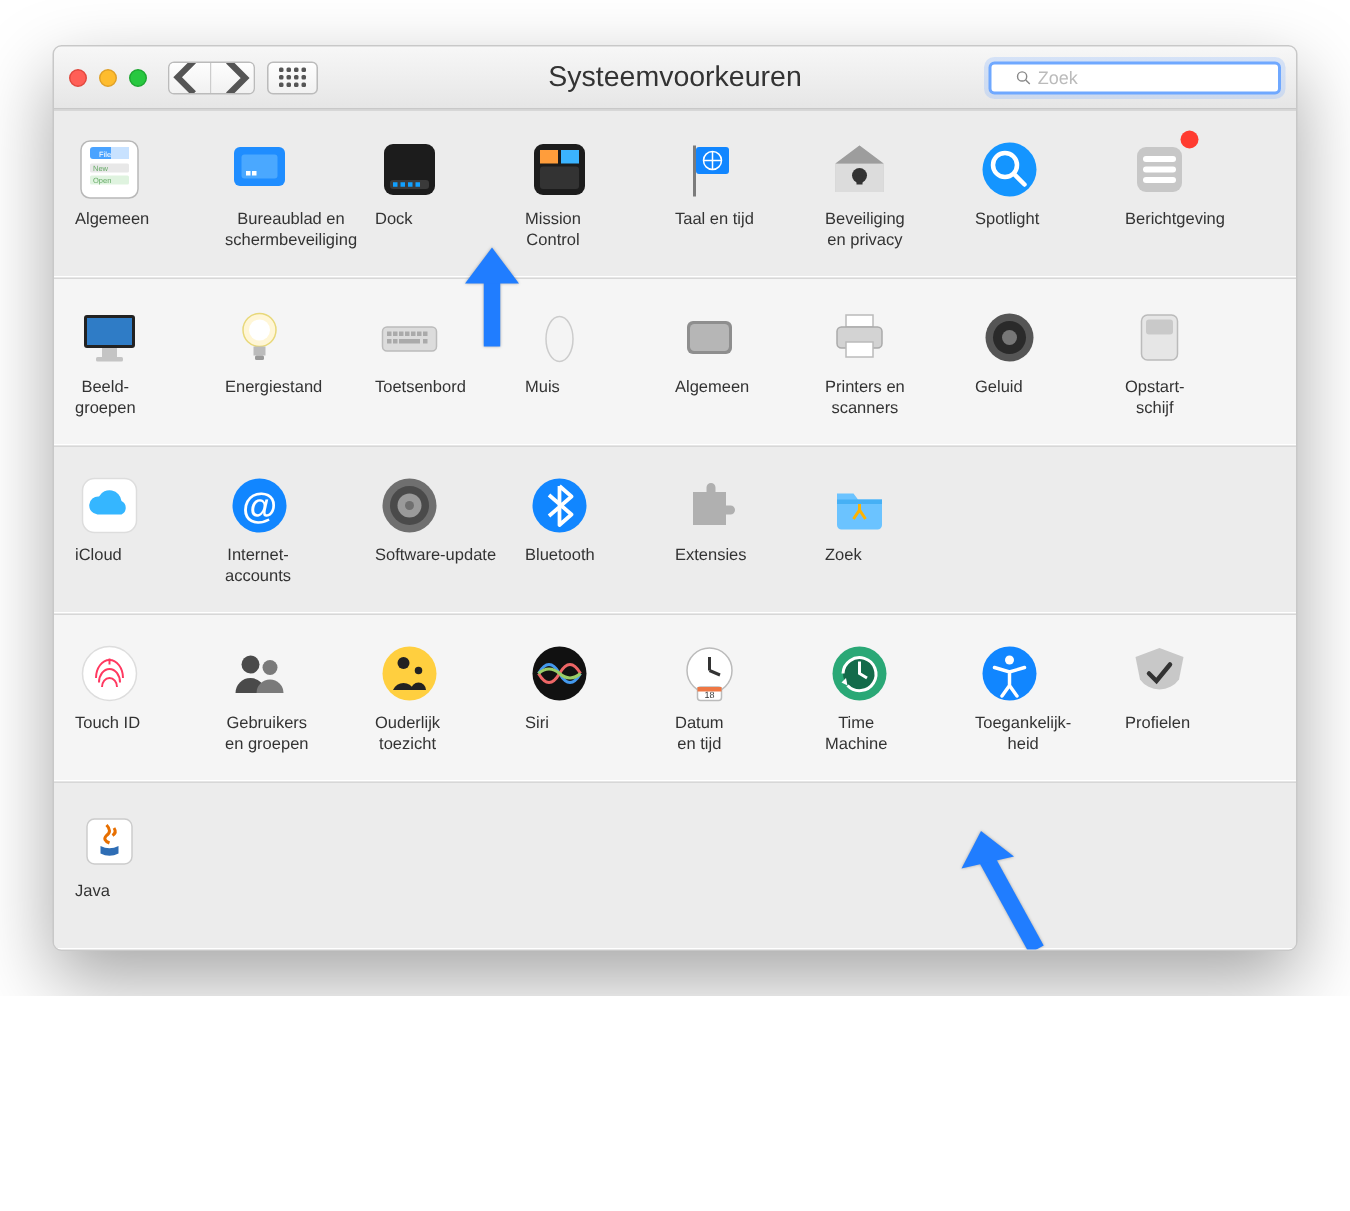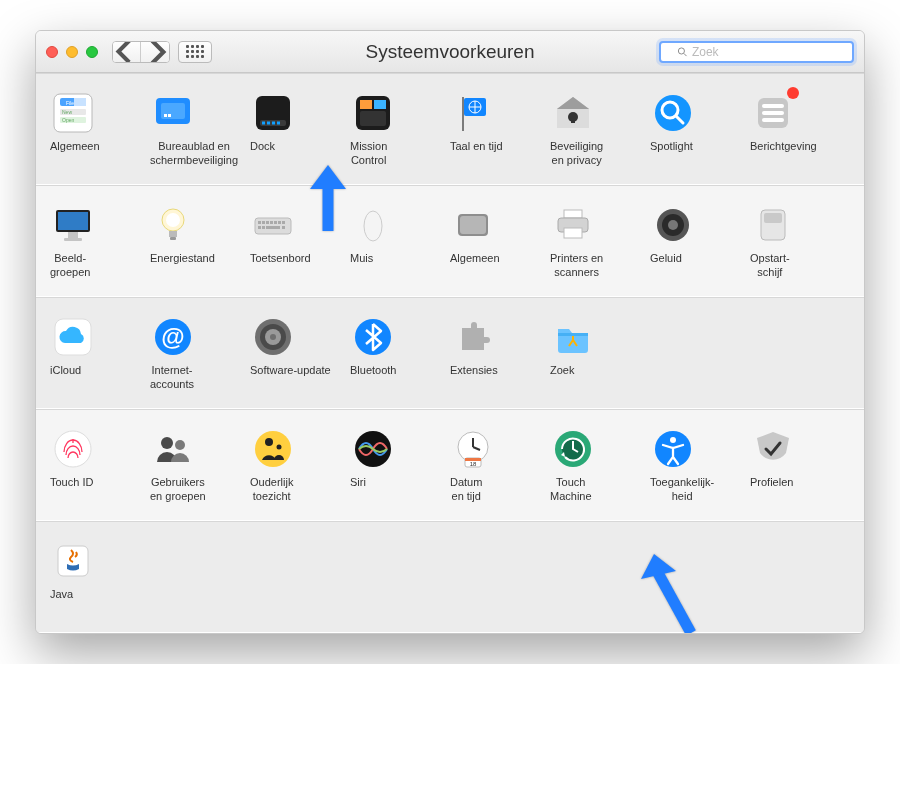--- a/index.html
+++ b/index.html
@@ -488,21 +488,21 @@
     <div class="pref">
       <div class="iconbox">
             <svg viewBox="0 0 42 42">
               <circle cx="21" cy="21" r="18" fill="#2aa876"></circle>
               <circle cx="21" cy="21" r="11" fill="#136b4a"></circle>
               <path d="M21 13 v8 l5 3" stroke="#fff" stroke-width="2" fill="none"></path>
               <path d="M10 21 a11 11 0 1 1 3 8" fill="none" stroke="#fff" stroke-width="2"></path>
               <path d="M9 27 l4 2 l-1-5 z" fill="#fff"></path>
             </svg>
           </div>
-      <div class="label">Touch
+      <div class="label">Time
 Machine</div>
     </div>
     <div class="pref">
       <div class="iconbox">
             <svg viewBox="0 0 42 42">
               <circle cx="21" cy="21" r="18" fill="#1186ff"></circle>
               <circle cx="21" cy="12" r="3" fill="#fff"></circle>
               <path d="M11 17 l10 3 l10-3 M21 20 v9 l-5 7 M21 29 l5 7" stroke="#fff" stroke-width="2.3" fill="none" stroke-linecap="round"></path>
             </svg>
           </div>

